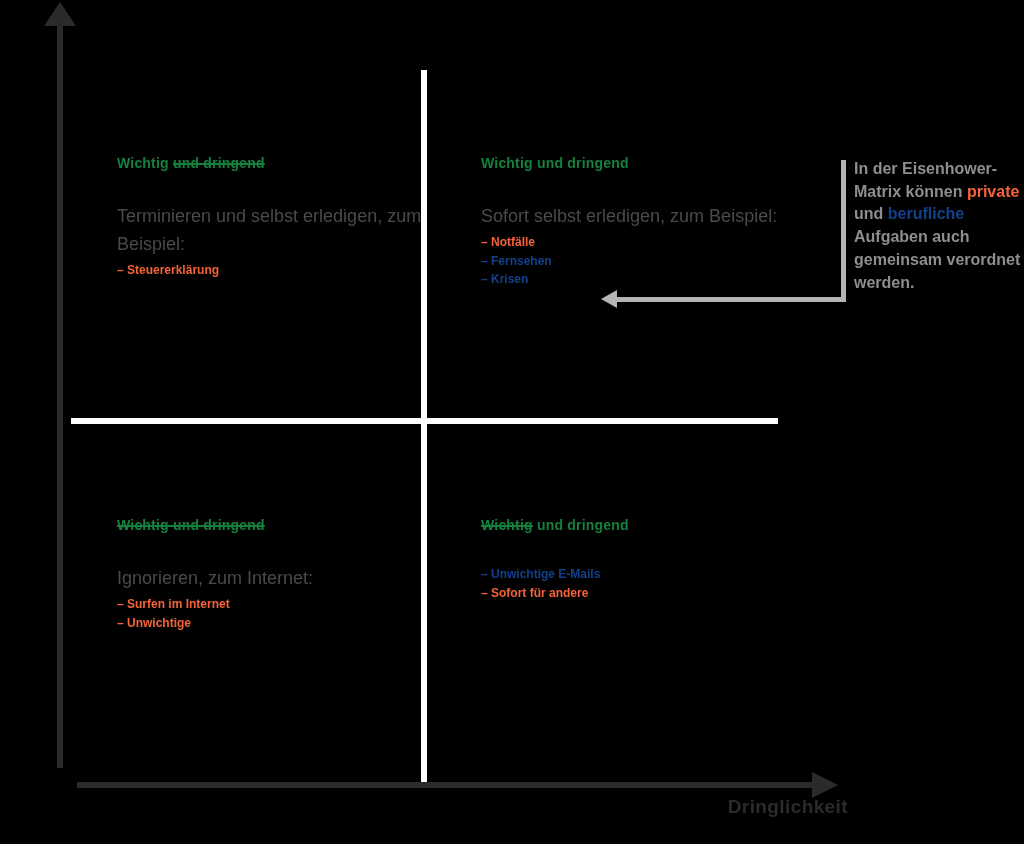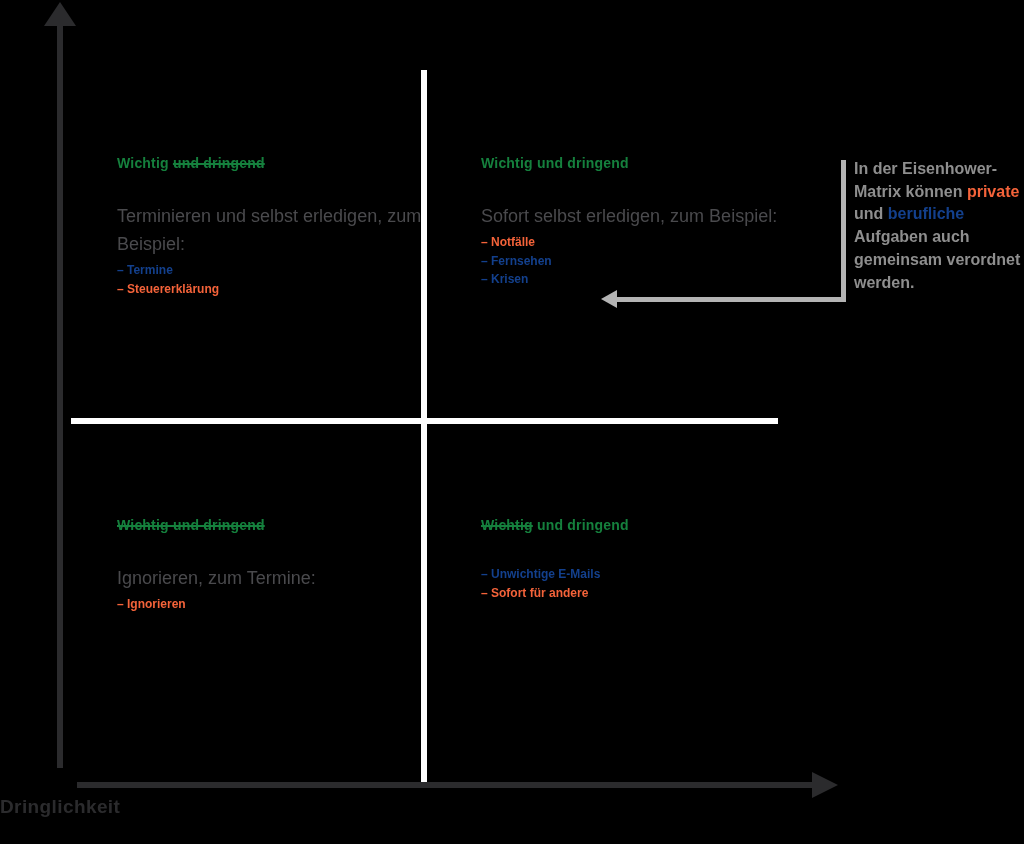--- a/index.html
+++ b/index.html
@@ -52,21 +52,21 @@
     width: 0; height: 0;
     border-top: 13px solid transparent;
     border-bottom: 13px solid transparent;
     border-left: 26px solid #2b2b2d;
   }
   .axis-x-label {
     position: absolute;
     left: 0;
     top: 796px;
     width: 848px;
-    text-align: left;
+    text-align: right;
     color: #2b2b2d;
     font-size: 19px;
     font-weight: bold;
     letter-spacing: 0.4px;
   }
 
   
   .divider-v {
     position: absolute;
     left: 421px;
@@ -179,40 +179,40 @@
   <div class="axis-x-head"></div>
   <div class="axis-x-label">Dringlichkeit</div>
 
   <div class="divider-v"></div>
   <div class="divider-h"></div>
 
   <div class="quad quad-tl">
     <div class="quad-title"><span>Wichtig </span><span class="strike">und dringend</span></div>
     <p class="quad-desc">Terminieren und selbst erledigen, zum Beispiel:</p>
     <ul class="quad-list">
-      <li class="c-blue">– Termine</li>
       <li class="c-orange">– Steuererklärung</li>
     </ul>
   </div>
 
   <div class="quad quad-tr">
     <div class="quad-title"><span>Wichtig und dringend</span></div>
     <p class="quad-desc">Sofort selbst erledigen, zum Beispiel:</p>
     <ul class="quad-list">
       <li class="c-orange">– Notfälle</li>
       <li class="c-blue">– Fernsehen</li>
       <li class="c-blue">– Krisen</li>
     </ul>
   </div>
 
   <div class="quad quad-bl">
     <div class="quad-title"><span class="strike">Wichtig und dringend</span></div>
-    <p class="quad-desc">Ignorieren, zum Termine:</p>
-    <ul class="quad-list">
-      <li class="c-orange">– Ignorieren</li>
+    <p class="quad-desc">Ignorieren, zum Internet:</p>
+    <ul class="quad-list">
+      <li class="c-orange">– Surfen im Internet</li>
+      <li class="c-orange">– Unwichtige</li>
     </ul>
   </div>
 
   <div class="quad quad-br">
     <div class="quad-title"><span class="strike">Wichtig</span><span> und dringend</span></div>
     <ul class="quad-list">
       <li class="c-blue">– Unwichtige E-Mails</li>
       <li class="c-orange">– Sofort für andere</li>
     </ul>
   </div>

